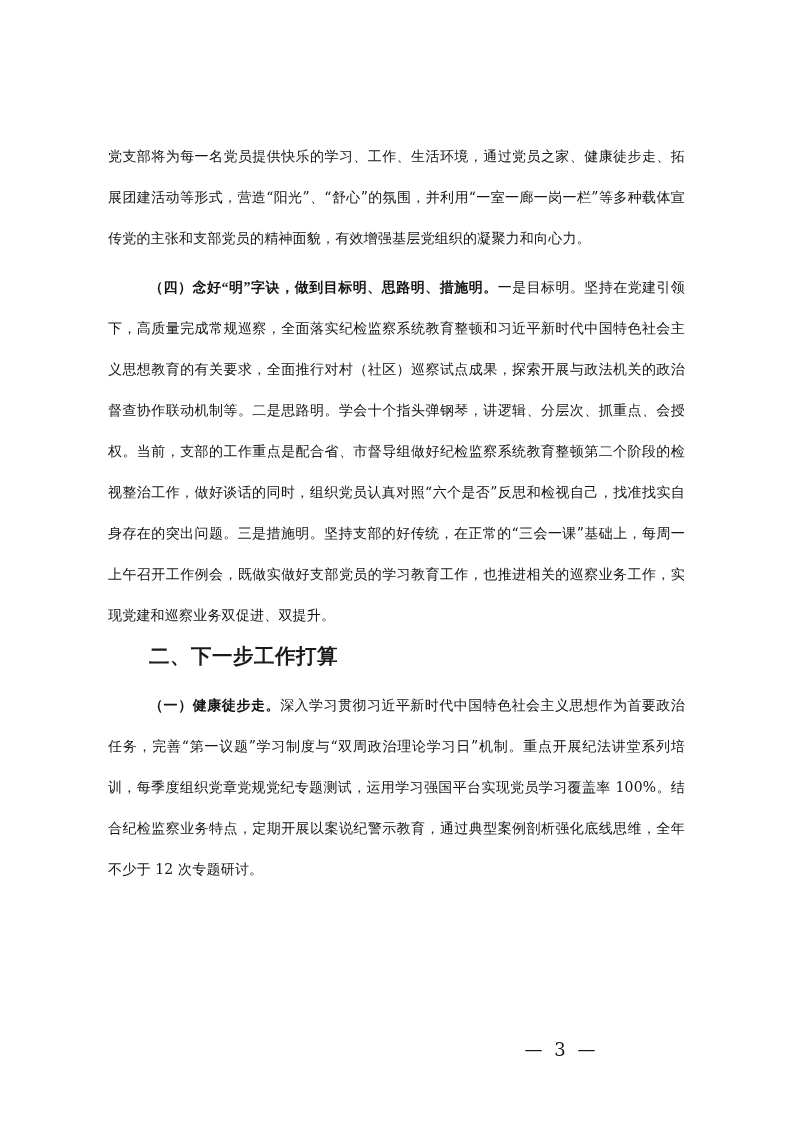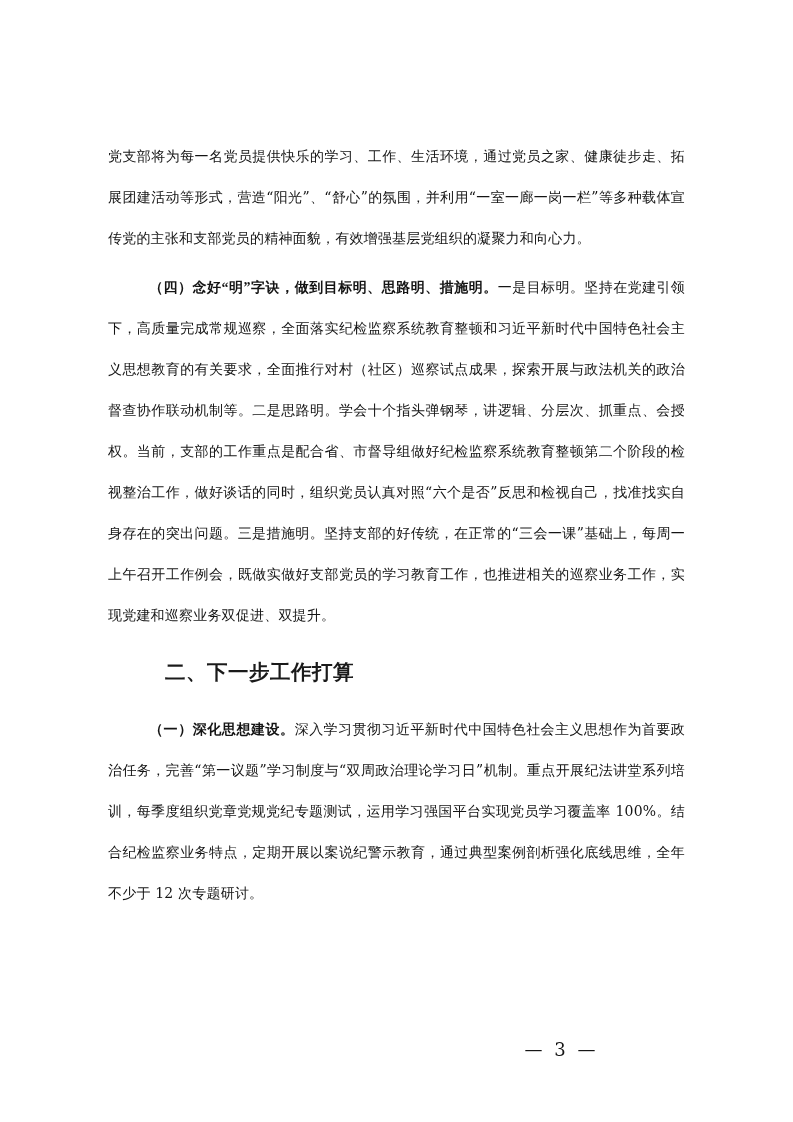--- a/index.html
+++ b/index.html
@@ -34,21 +34,21 @@
     text-align: justify;
     text-justify: inter-ideograph;
     letter-spacing: 0.2px;
     font-weight: 400;
     color: #141414;
   }
   p.indent {
     text-indent: 41px;
   }
   p.heading {
-    margin: 16px;
+    margin: 0;
     font-size: 20.5px;
     line-height: 41px;
     font-weight: bold;
     text-indent: 41px;
     font-family: "DejaVu Sans", "Liberation Sans", sans-serif;
     letter-spacing: 0.5px;
   }
   .bold-run {
     font-weight: bold;
     font-family: Liberation Serif, serif;
@@ -75,20 +75,20 @@
 
 <div class="page">
   <div class="doc-body">
 
     <p class="para">党支部将为每一名党员提供快乐的学习、工作、生活环境，通过党员之家、健康徒步走、拓展团建活动等形式，营造“阳光”、“舒心”的氛围，并利用“一室一廊一岗一栏”等多种载体宣传党的主张和支部党员的精神面貌，有效增强基层党组织的凝聚力和向心力。</p>
 
     <p class="para indent"><span class="bold-run">（四）念好“明”字诀，做到目标明、思路明、措施明。</span><span>一是目标明。坚持在党建引领下，高质量完成常规巡察，全面落实纪检监察系统教育整顿和习近平新时代中国特色社会主义思想教育的有关要求，全面推行对村（社区）巡察试点成果，探索开展与政法机关的政治督查协作联动机制等。二是思路明。学会十个指头弹钢琴，讲逻辑、分层次、抓重点、会授权。当前，支部的工作重点是配合省、市督导组做好纪检监察系统教育整顿第二个阶段的检视整治工作，做好谈话的同时，组织党员认真对照“六个是否”反思和检视自己，找准找实自身存在的突出问题。三是措施明。坚持支部的好传统，在正常的“三会一课”基础上，每周一上午召开工作例会，既做实做好支部党员的学习教育工作，也推进相关的巡察业务工作，实现党建和巡察业务双促进、双提升。</span></p>
 
     <p class="heading">二、下一步工作打算</p>
 
-    <p class="para indent"><span class="bold-run">（一）深化思想建设。</span><span>深入学习贯彻习近平新时代中国特色社会主义思想作为首要政治任务，完善“第一议题”学习制度与“双周政治理论学习日”机制。重点开展纪法讲堂系列培训，每季度组织党章党规党纪专题测试，运用学习强国平台实现党员学习覆盖率 100%。结合纪检监察业务特点，定期开展以案说纪警示教育，通过典型案例剖析强化底线思维，全年不少于 12 次专题研讨。</span></p>
+    <p class="para indent"><span class="bold-run">（一）健康徒步走。</span><span>深入学习贯彻习近平新时代中国特色社会主义思想作为首要政治任务，完善“第一议题”学习制度与“双周政治理论学习日”机制。重点开展纪法讲堂系列培训，每季度组织党章党规党纪专题测试，运用学习强国平台实现党员学习覆盖率 100%。结合纪检监察业务特点，定期开展以案说纪警示教育，通过典型案例剖析强化底线思维，全年不少于 12 次专题研讨。</span></p>
 
   </div>
 
   <div class="footer">
     <span>— 3 —</span>
   </div>
 </div>
 
 </body></html>

